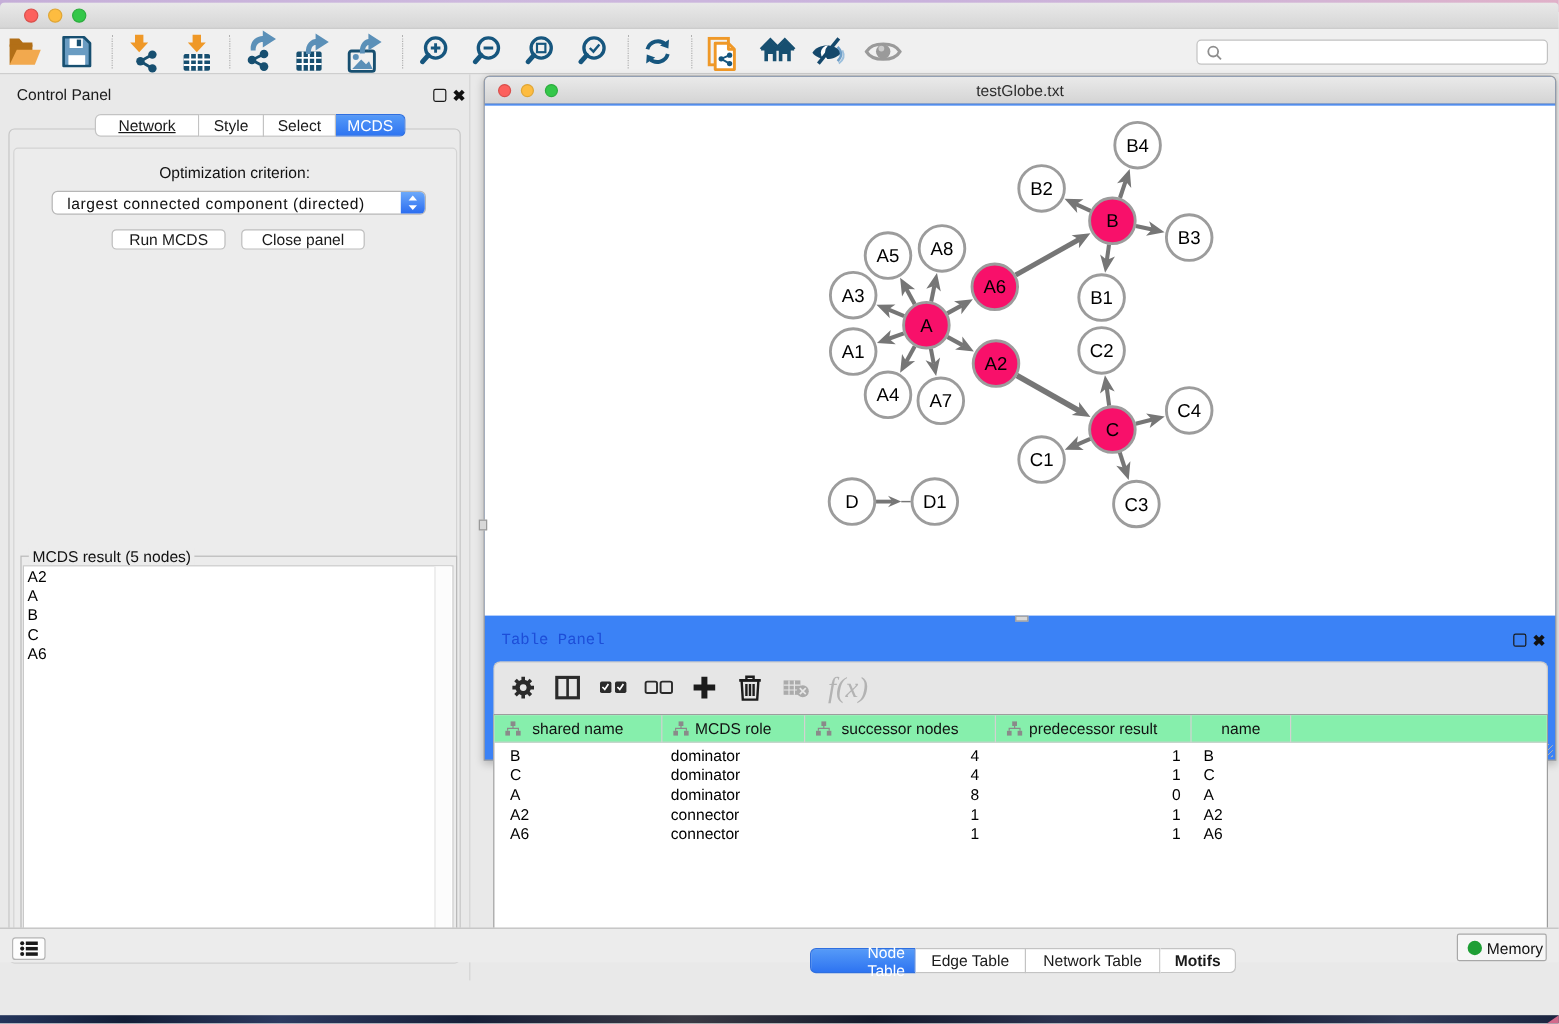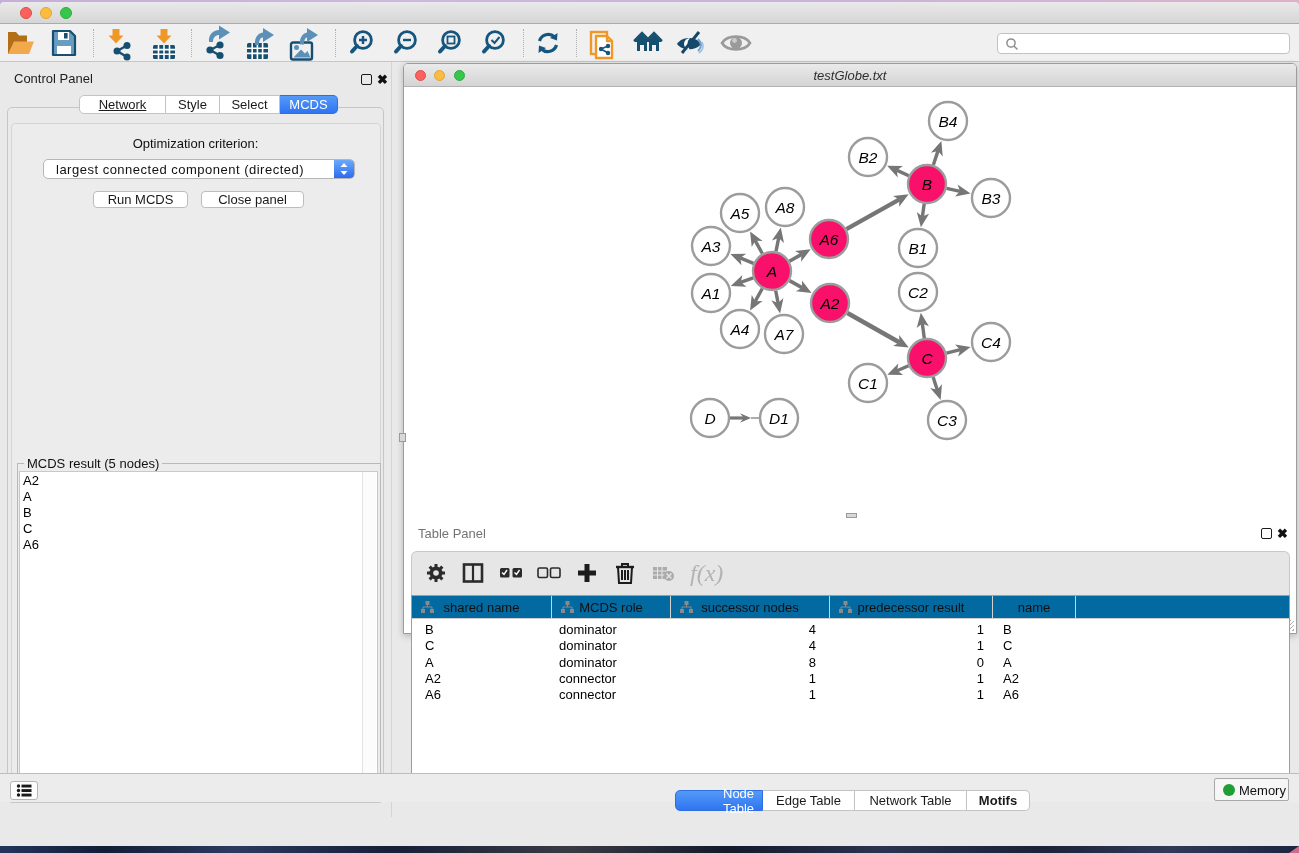--- a/index.html
+++ b/index.html
@@ -50,37 +50,37 @@
 .btn { position:absolute; height:17px; background:#fff; border:1px solid #bdbdbd; border-radius:4px;
   font-size:13px; color:#1a1a1a; text-align:center; line-height:15px; }
 
 #fieldset { left:17px; top:401px; width:364px; height:331px; border:1px solid #b9b9b9; }
 #legend { left:24px; top:394px; background:#ececec; padding:0 3px; font-size:13px; color:#111; }
 #listbox { left:19px; top:409px; width:359px; height:320px; background:#fff; border:1px solid #c9c9c9; }
 #listbox .item { position:absolute; left:3px; font-size:13px; color:#000; }
 #lbScroll { position:absolute; right:1px; top:0; width:14px; height:100%; background:#fcfcfc; border-left:1px solid #e4e4e4; }
 
 
-#netwin { left:403px; top:1px; width:894px; height:571px; background:#ffffff;
-  border:1px solid #9c9c9c; border-radius:5px 5px 0 0; box-shadow:0 2px 7px rgba(0,0,0,0.22);font-style:italic; }
+#netwin { left:403px; top:1px; width:894px; height:571px; background:#3b82f6;
+  border:1px solid #9c9c9c; border-radius:5px 5px 0 0; box-shadow:0 2px 7px rgba(0,0,0,0.22); }
 #nettitle { position:absolute; left:0; top:0; width:100%; height:23px;
   background:linear-gradient(#eaeaea,#d4d4d4); border-bottom:1px solid #b2b2b2; border-radius:4px 4px 0 0; }
 #nettitle .tl { position:absolute; width:11px; height:11px; border-radius:50%; top:6px; }
 #nettitle .t { position:absolute; width:100%; top:4px; text-align:center; font-size:13px; color:#2e2e2e; }
 #netcanvas { position:absolute; left:0; top:24px; width:892px; height:425px; background:#fff; overflow:hidden; }
 #netgrip { position:absolute; right:2px; bottom:2px; width:11px; height:11px;
   background:repeating-linear-gradient(135deg,transparent 0 2px,#b0b0b0 2px 3px); }
 .winhandle { position:absolute; background:#d8d8d8; border:1px solid #9a9a9a; }
 
 
-#tpTitle { left:418px; top:464px; font-size:13px; color:#737373; }
+#tpTitle { left:418px; top:464px; font-size:13px; color:#1d4ed8;font-family:Liberation Mono, monospace; }
 #tbToolbar { left:411px; top:489px; width:879px; height:44px; background:#e6e6e6;
   border:1px solid #c9c9c9; border-radius:6px 6px 0 0; border-bottom:none; }
 #tblBox { left:411px; top:533px; width:879px; height:184px; background:#fff; border:1px solid #9d9d9d; }
-#tblHeader { position:absolute; left:0; top:0; width:877px; height:23px; background:#0369a1; border-bottom:1px solid #cfcfcf; }
+#tblHeader { position:absolute; left:0; top:0; width:877px; height:23px; background:#86efac; border-bottom:1px solid #cfcfcf; }
 .hcell { position:absolute; top:0; height:23px; border-right:1px solid #d2d2d2; }
 .hcell .lbl { position:absolute; width:100%; text-align:center; top:4px; font-size:13px; color:#111; }
 .trow { position:absolute; font-size:13px; color:#000; }
 .num { text-align:right; }
 
 
 #statusbar { left:0; top:773px; width:1299px; height:29px; background:#ececec; border-top:1px solid #bdbdbd; }
 #listbtn { position:absolute; left:10px; top:7px; width:28px; height:19px; background:#fdfdfd;
   border:1px solid #b4b4b4; border-radius:3px; }
 #membtn { position:absolute; left:1214px; top:4px; width:75px; height:23px; background:#f6f6f6;

